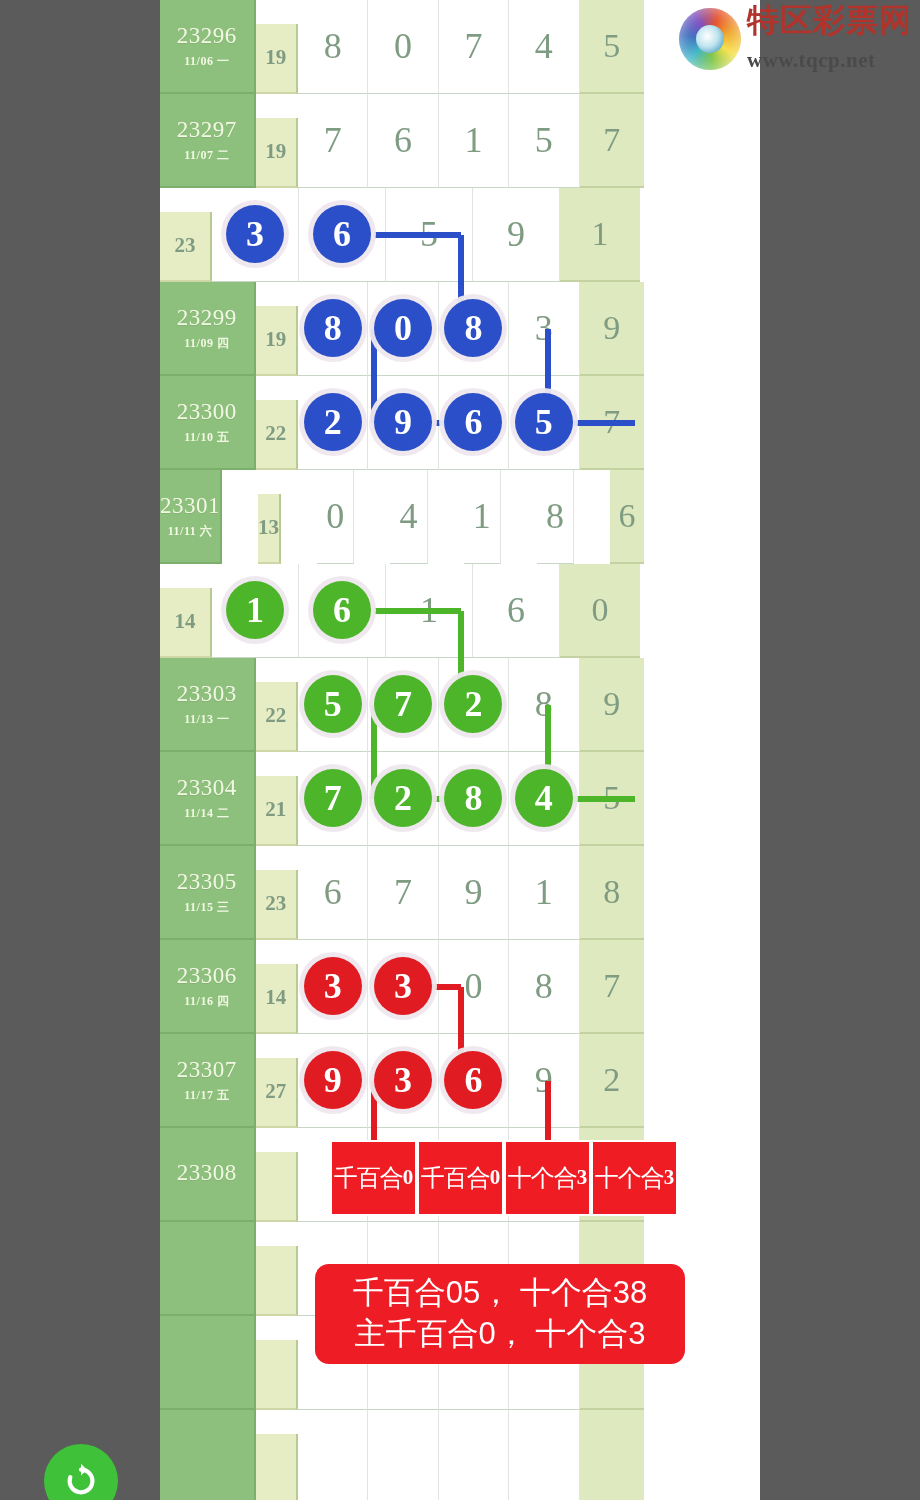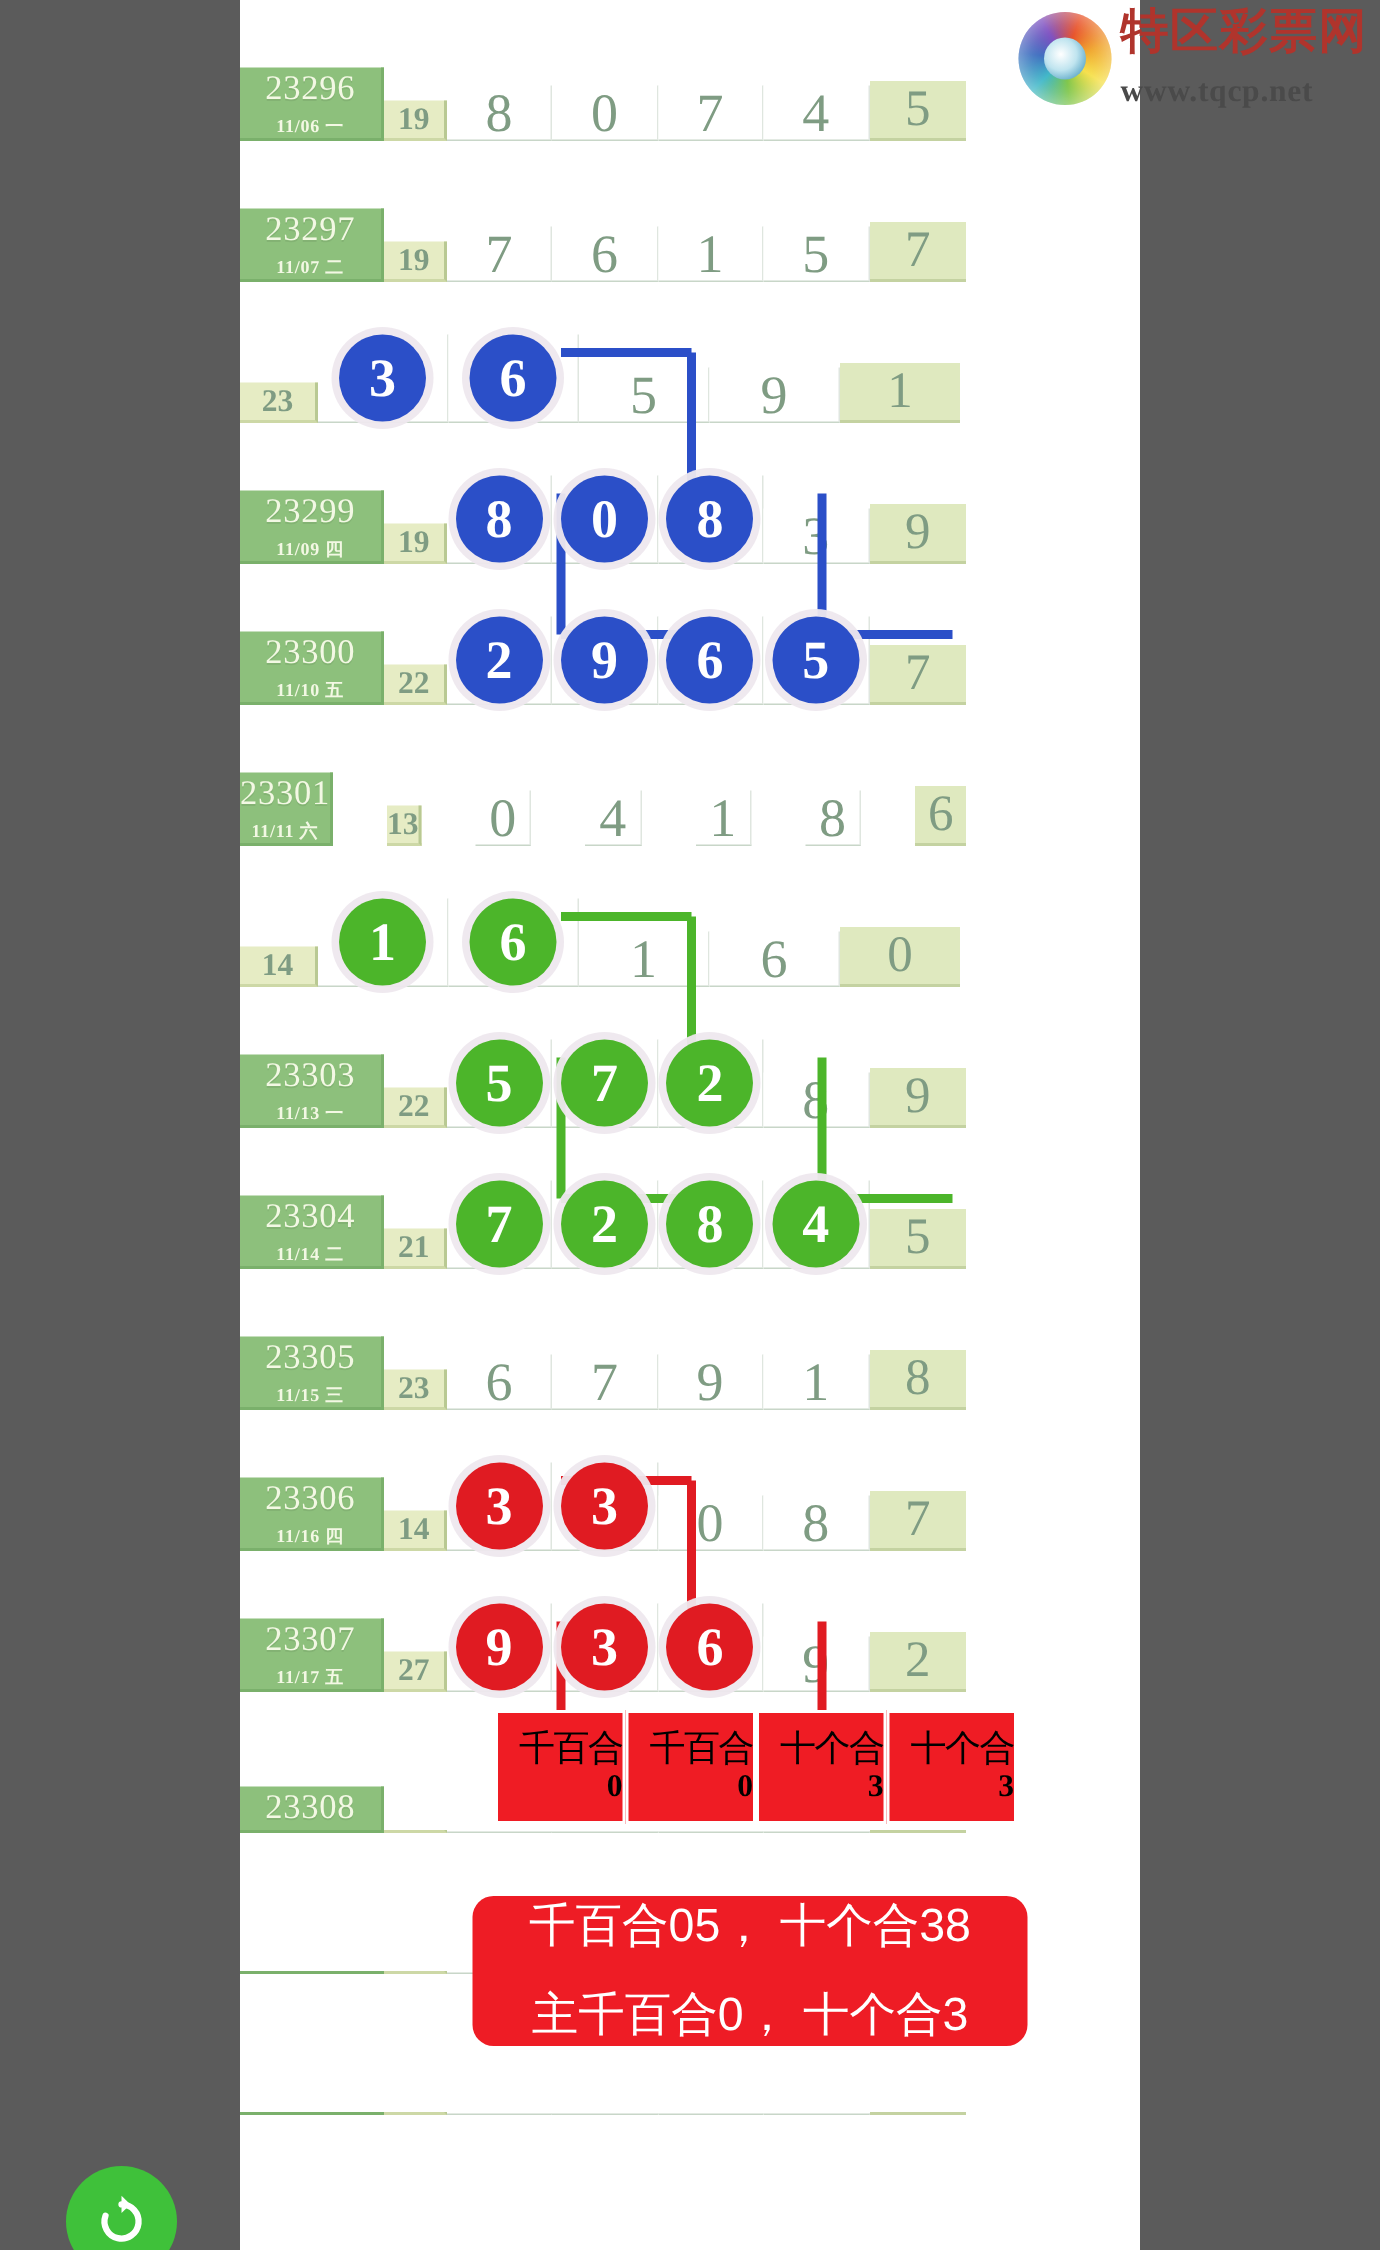--- a/index.html
+++ b/index.html
@@ -6,21 +6,21 @@
   body{
     width:920px;height:1500px;
     background:#5b5b5b;
     font-family:"Liberation Serif","DejaVu Serif",serif;
     overflow:hidden;position:relative;
   }
   #board{
     position:absolute;left:160px;top:0;width:600px;height:1500px;
     background:#ffffff;
   }
-  .row{position:absolute;left:0;width:484px;display:flex;align-items:flex-end;}
+  .row{position:absolute;left:0;width:484px;display:flex;}
   .c-issue{
     width:118px;background:#8dc07c;box-sizing:border-box;
     border-bottom:2px solid #7ab06b;border-right:2px solid #7ab06b;
     display:flex;flex-direction:column;align-items:center;justify-content:center;
     color:#f3f8e4;line-height:1.25;
   }
   .c-issue .iss{font-size:23px;letter-spacing:.5px;text-shadow:0 1px 0 rgba(0,0,0,.07);}
   .c-issue .dt{font-size:12px;margin-top:3px;letter-spacing:.5px;font-weight:bold;}
   .c-sum{
     width:52px;background:#e6ecc4;box-sizing:border-box;
@@ -52,23 +52,23 @@
   .ball.green{background:#4cb52a;}
   .ball.red{background:#e01b22;}
   
   .lnk-h{position:absolute;height:6px;z-index:1;}
   .lnk-v{position:absolute;width:6px;z-index:1;}
   .cl-blue{background:#2b4fc8;}
   .cl-green{background:#4cb52a;}
   .cl-red{background:#e01b22;}
   
   .pred{
-    position:absolute;background:#ef1c24;color:#000000;
+    position:absolute;background:#ef1c24;color:#ffffff;
     border:2px solid #ffffff;box-sizing:border-box;
-    display:flex;flex-direction:column;align-items:flex-end;justify-content:center;
+    display:flex;flex-direction:row;align-items:center;justify-content:center;
     z-index:4;
   }
   .pred .p1{font-size:24px;font-family:"Liberation Sans","DejaVu Sans",sans-serif;line-height:1.05;letter-spacing:-1px;}
   .pred .p2{font-size:21px;font-weight:bold;line-height:1.1;}
   #tipbox{
     position:absolute;background:#ee1c25;color:#fff;border-radius:14px;
     display:flex;flex-direction:column;align-items:center;justify-content:center;
     font-family:"Liberation Sans","DejaVu Sans",sans-serif;
     z-index:6;
   }
@@ -388,21 +388,21 @@
     <div class="lnk-h cl-red" style="left: 213.5px; width: 87px; top: 983.5px;"></div>
     <div class="lnk-v cl-blue" style="left: 297.5px; top: 234.5px; height: 94px;"></div>
     <div class="lnk-v cl-blue" style="left: 210.5px; top: 328.5px; height: 94px;"></div>
     <div class="lnk-v cl-blue" style="left: 384.5px; top: 328.5px; height: 94px;"></div>
     <div class="lnk-v cl-green" style="left: 297.5px; top: 610.5px; height: 94px;"></div>
     <div class="lnk-v cl-green" style="left: 210.5px; top: 704.5px; height: 94px;"></div>
     <div class="lnk-v cl-green" style="left: 384.5px; top: 704.5px; height: 94px;"></div>
     <div class="lnk-v cl-red" style="left: 297.5px; top: 986.5px; height: 94px;"></div>
     <div class="lnk-v cl-red" style="left: 210.5px; top: 1080.5px; height: 94px;"></div>
     <div class="lnk-v cl-red" style="left: 384.5px; top: 1080.5px; height: 94px;"></div>
-    <div id="tipbox" style="left: 155px; top: 1264px; width: 370px; height: 100px; justify-content: space-between;">
+    <div id="tipbox" style="left: 155px; top: 1264px; width: 370px; height: 100px;">
       <div>千百合05， 十个合38</div>
       <div>主千百合0， 十个合3</div>
     </div>
   </div>
 <div id="wm">
   <div class="logo"></div>
   <div class="wtxt">
     <div class="zh">特区彩票网</div>
     <div class="en">www.tqcp.net</div>
   </div>

